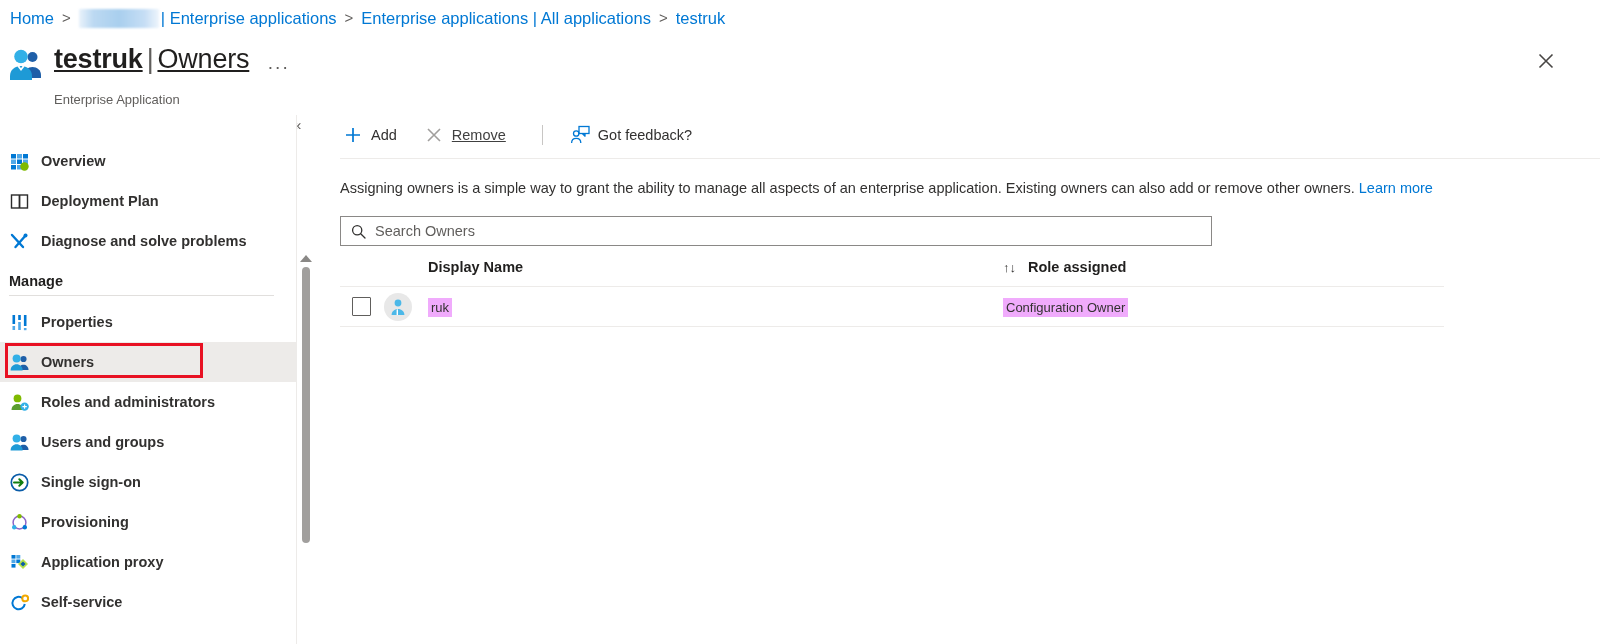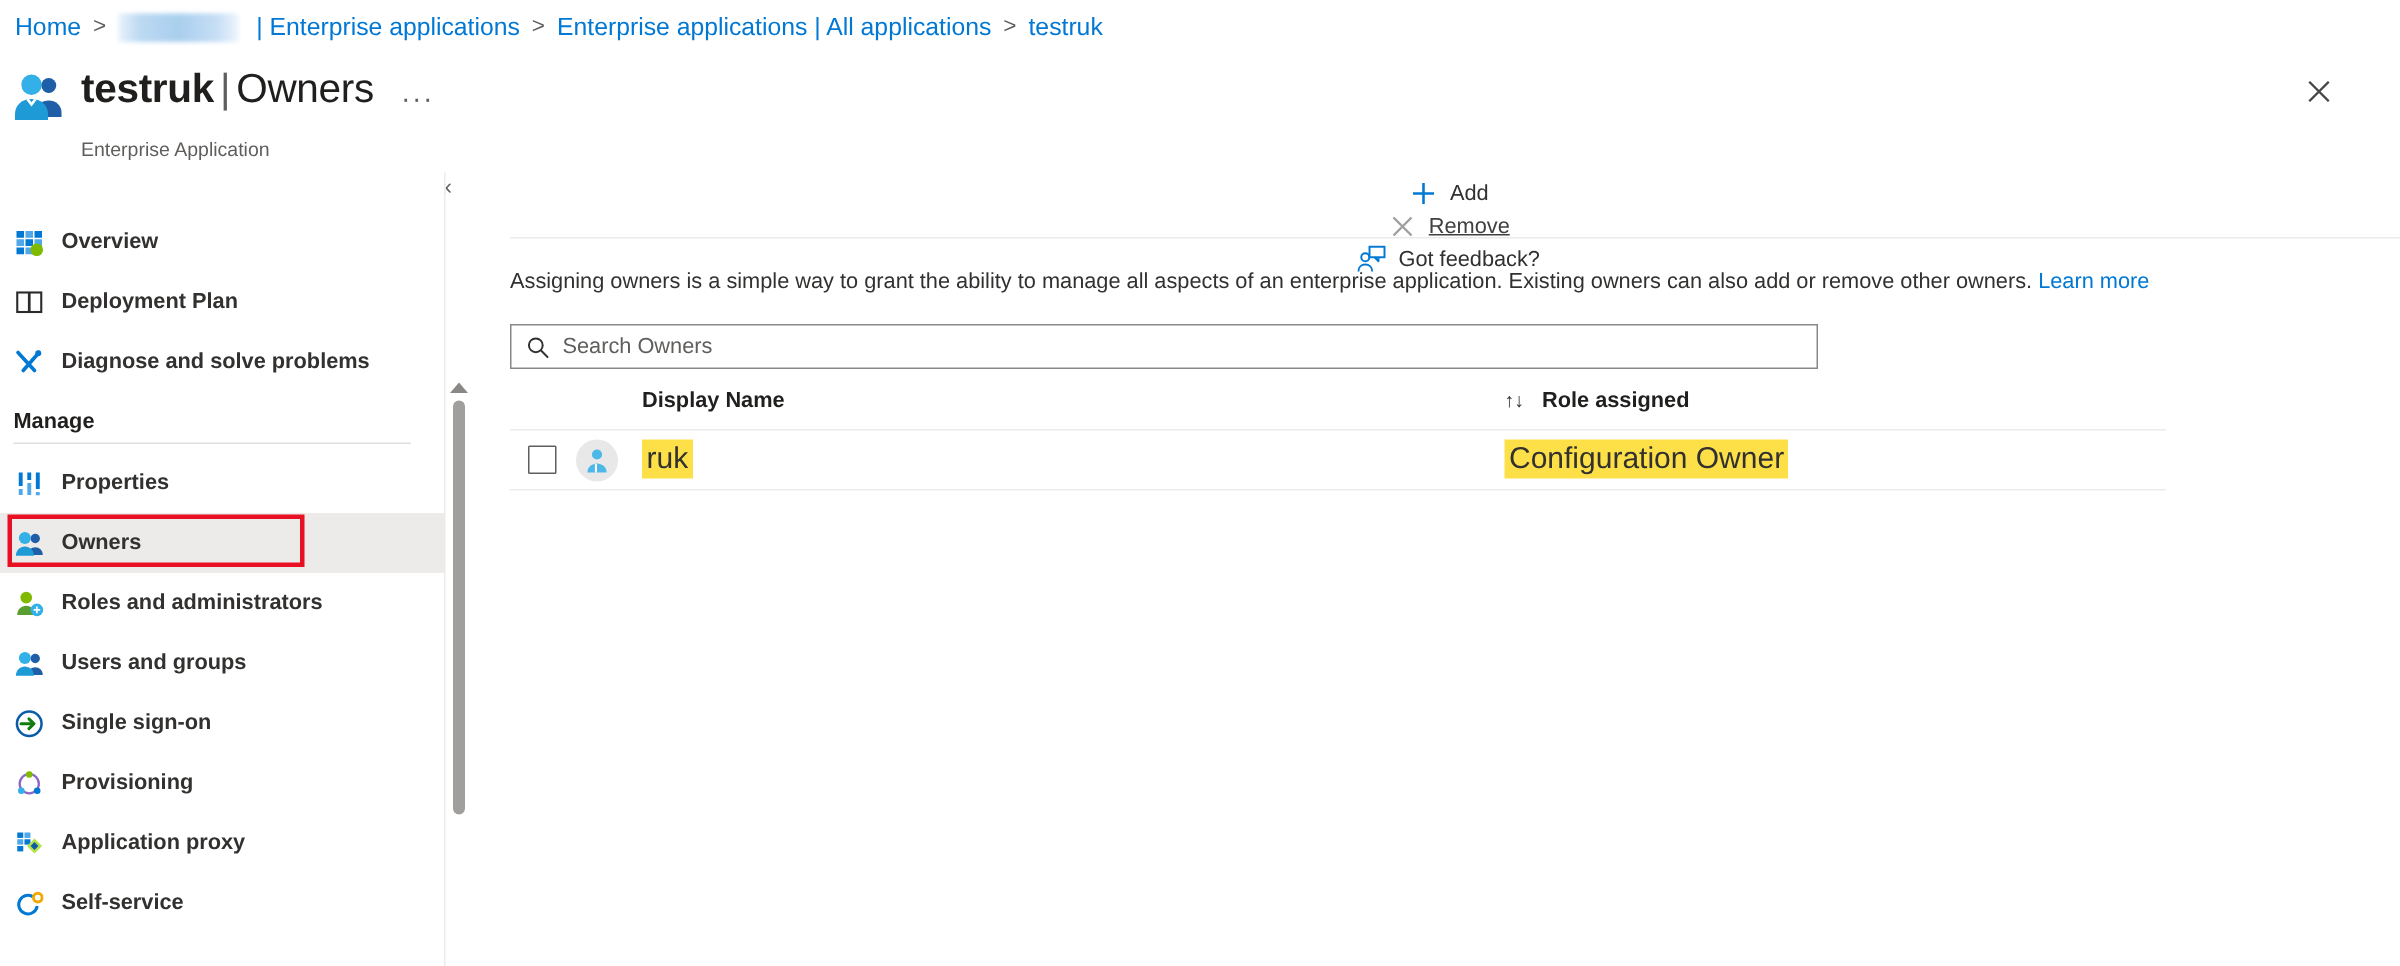--- a/index.html
+++ b/index.html
@@ -21,28 +21,28 @@
   }
   .bc-link { color: #0078d4; cursor: pointer; }
   .bc-sep { color: #605e5c; margin: 0 8px; font-size: 15px; }
   .bc-redacted {
     display: inline-block; width: 80px; height: 19px;
     background: linear-gradient(90deg,#e9f2fb 0%, #bcd9f2 18%, #a9cfee 50%, #c6def5 82%, #eef5fc 100%);
     filter: blur(1.3px);
     border-radius: 1px;
     vertical-align: middle;
   }
-  .bc-pipe { color:#0078d4; margin-left: 12px; }
+  .bc-pipe { color:#0078d4; margin-left: 2px; }
 
   
   .title-row { position: absolute; left: 8px; top: 42px; display:flex; align-items:flex-start; }
   .title-icon { width: 38px; height: 38px; margin-right: 8px; margin-top: 4px; flex:none; }
   .title-text h1 {
     margin: 0; font-size: 27px; font-weight: 600; line-height: 34px;
-    color: #201f1e; letter-spacing: -0.2px;
+    color: #201f1e; letter-spacing: -0.2px; text-decoration: underline;
   }
   .title-text h1 .thin { font-weight: 400; color:#201f1e; }
   .title-text h1 .bar { font-weight: 300; color:#605e5c; margin: 0 4px; }
   .title-sub { font-size: 13px; color: #605e5c; margin-top: 16px; line-height: 16px; }
   .title-ellipsis {
     margin-left: 18px; margin-top: 14px; color:#605e5c; font-size: 19px;
     letter-spacing: 1px; cursor: pointer; user-select:none;
   }
   .close-btn {
     position: absolute; right: 40px; top: 47px;
@@ -81,21 +81,21 @@
   .sb-arrow {
     width:0;height:0;margin: 0 auto;
     border-left:6px solid transparent;border-right:6px solid transparent;
     border-bottom:7px solid #8a8886;
   }
   .sb-thumb { width:8px; margin: 5px auto 0; height: 276px; background:#a19f9d; border-radius:4px; }
 
   
   .cmdbar {
     position:absolute; left: 340px; top:118px; width: 1260px; height: 34px;
-    display:flex; align-items:center; gap: 0; flex-direction: column;
+    display:flex; align-items:center; gap: 12px;
   }
   .cmd {
     display:flex; align-items:center; height:32px; padding: 0 12px 0 2px;
     font-size: 14.5px; cursor:pointer; color:#323130; white-space:nowrap;
   }
   .cmd.disabled { color:#404040; cursor:default;text-decoration:underline; }
   .cmd .cico { width:22px; height:22px; margin-right:7px; display:flex; align-items:center; justify-content:center; flex:none;}
   .cmd-sep { width:1px; height:20px; background:#c8c6c4; margin: 0 12px; }
   .cmd-divider-line { position:absolute; left:340px; top:158px; width:1260px; height:1px; background:#edebe9; }
 
@@ -125,21 +125,21 @@
   .th-sort { font-size: 13px; color:#323130; margin-right: 12px; font-weight:400; }
   .col-check { width: 44px; }
   .col-avatar { width: 44px; }
   .col-name { width: 575px; }
   .col-role { width: 441px; }
   .chk {
     width:19px;height:19px;border:1px solid #605e5c;background:#fff;
     margin-left: 12px; cursor:pointer; border-radius:1px;
   }
   .avatar { width:28px;height:28px;border-radius:50%;background:#e8e8e8;display:flex;align-items:center;justify-content:center; }
-  .hl { background:#fde047; padding: 2px 3px; font-size:20px; color:#323130; }
+  .hl { background:#f0abfc; padding: 2px 3px; font-size:13px; color:#323130; }
   .role-cell { padding-left: 0; }
 </style>
 </head>
 <body>
 
 <div class="page">
 
   <div class="breadcrumb">
     <span class="bc-link">Home</span>
     <span class="bc-sep">&gt;</span>

